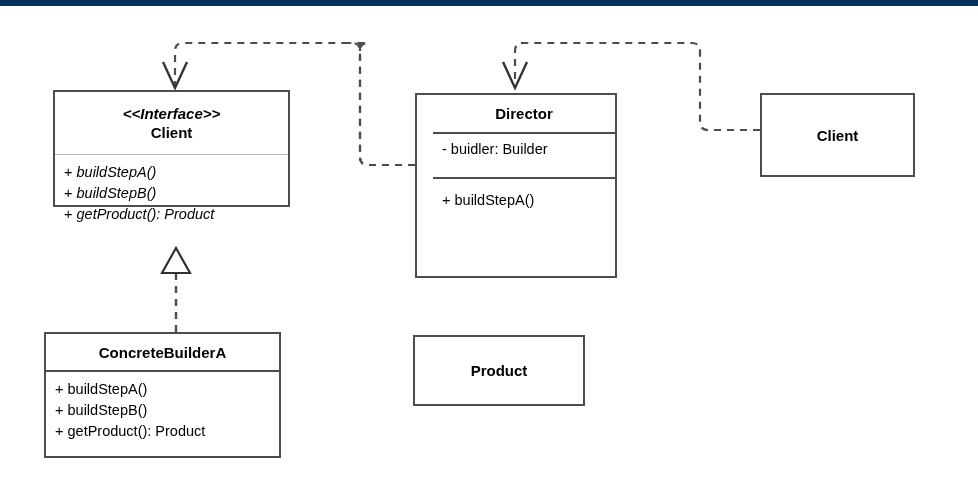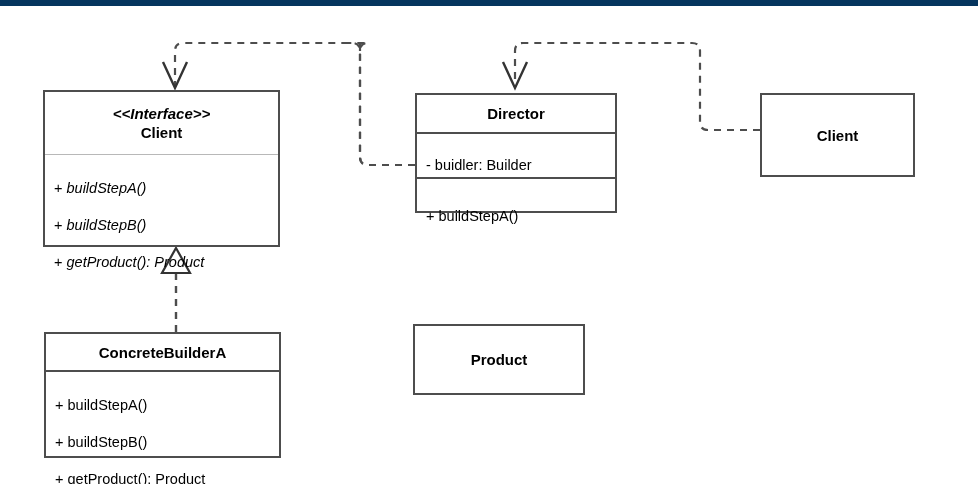--- a/index.html
+++ b/index.html
@@ -67,21 +67,20 @@
     line-height: 19px;
   }
   .members {
     padding: 7px 0 0 9px;
   }
   .member {
     font-size: 14.5px;
     line-height: 21px;
     color: #000000;
     white-space: nowrap;
-    margin-top: 16px;
   }
   .member.italic {
     font-style: italic;
   }
   .member .vis {
     font-style: normal;
   }
   .plain-center {
     display: flex;
     align-items: center;
@@ -116,33 +115,33 @@
       <path d="M 503,62 L 515,88 L 527,62" fill="none" stroke="#333333" stroke-width="2.4" stroke-linejoin="miter" stroke-linecap="butt"></path>
     </g>
 
     
     <g>
       <line x1="176" y1="273" x2="176" y2="332" stroke="#4d4d4d" stroke-width="2.4" stroke-dasharray="7,6"></line>
       <polygon points="176,248 190,273 162,273" fill="#ffffff" stroke="#333333" stroke-width="2.2" stroke-linejoin="miter"></polygon>
     </g>
   </svg>
 
-  <div class="uml-box" style="left:43px; top:90px; width:237px; height:157px;">
+  <div class="uml-box" style="left:53px; top:90px; width:237px; height:117px;">
     <div class="compartment hdr" style="height:62px;">
       <div class="stereotype">&lt;&lt;Interface&gt;&gt;</div>
       <div class="cname">Client</div>
     </div>
     <div class="compartment members divider-light">
       <div class="member italic"><span class="vis">+ </span><span>buildStepA()</span></div>
       <div class="member italic"><span class="vis">+ </span><span>buildStepB()</span></div>
       <div class="member italic"><span class="vis">+ </span><span>getProduct(): Product</span></div>
     </div>
   </div>
 
-  <div class="uml-box" style="left:415px; top:93px; width:202px; height:120px;">
+  <div class="uml-box" style="left:415px; top:93px; width:202px; height:185px;padding-left:16px;">
     <div class="compartment hdr" style="height:37px;">
       <div class="cname">Director</div>
     </div>
     <div class="compartment members divider-dark" style="height:45px; padding-top:5px;">
       <div class="member"><span class="vis">- </span><span>buidler: Builder</span></div>
     </div>
     <div class="compartment members divider-dark" style="padding-top:11px;">
       <div class="member"><span class="vis">+ </span><span>buildStepA()</span></div>
     </div>
   </div>
@@ -155,17 +154,17 @@
     <div class="compartment hdr" style="height:36px;">
       <div class="cname">ConcreteBuilderA</div>
     </div>
     <div class="compartment members divider-dark">
       <div class="member"><span class="vis">+ </span><span>buildStepA()</span></div>
       <div class="member"><span class="vis">+ </span><span>buildStepB()</span></div>
       <div class="member"><span class="vis">+ </span><span>getProduct(): Product</span></div>
     </div>
   </div>
 
-  <div class="uml-box plain-center" style="left:413px; top:324px; width:172px; height:71px;">
+  <div class="uml-box plain-center" style="left:413px; top:335px; width:172px; height:71px;">
     <span>Product</span>
   </div>
 
 </div>
 
 </body></html>

